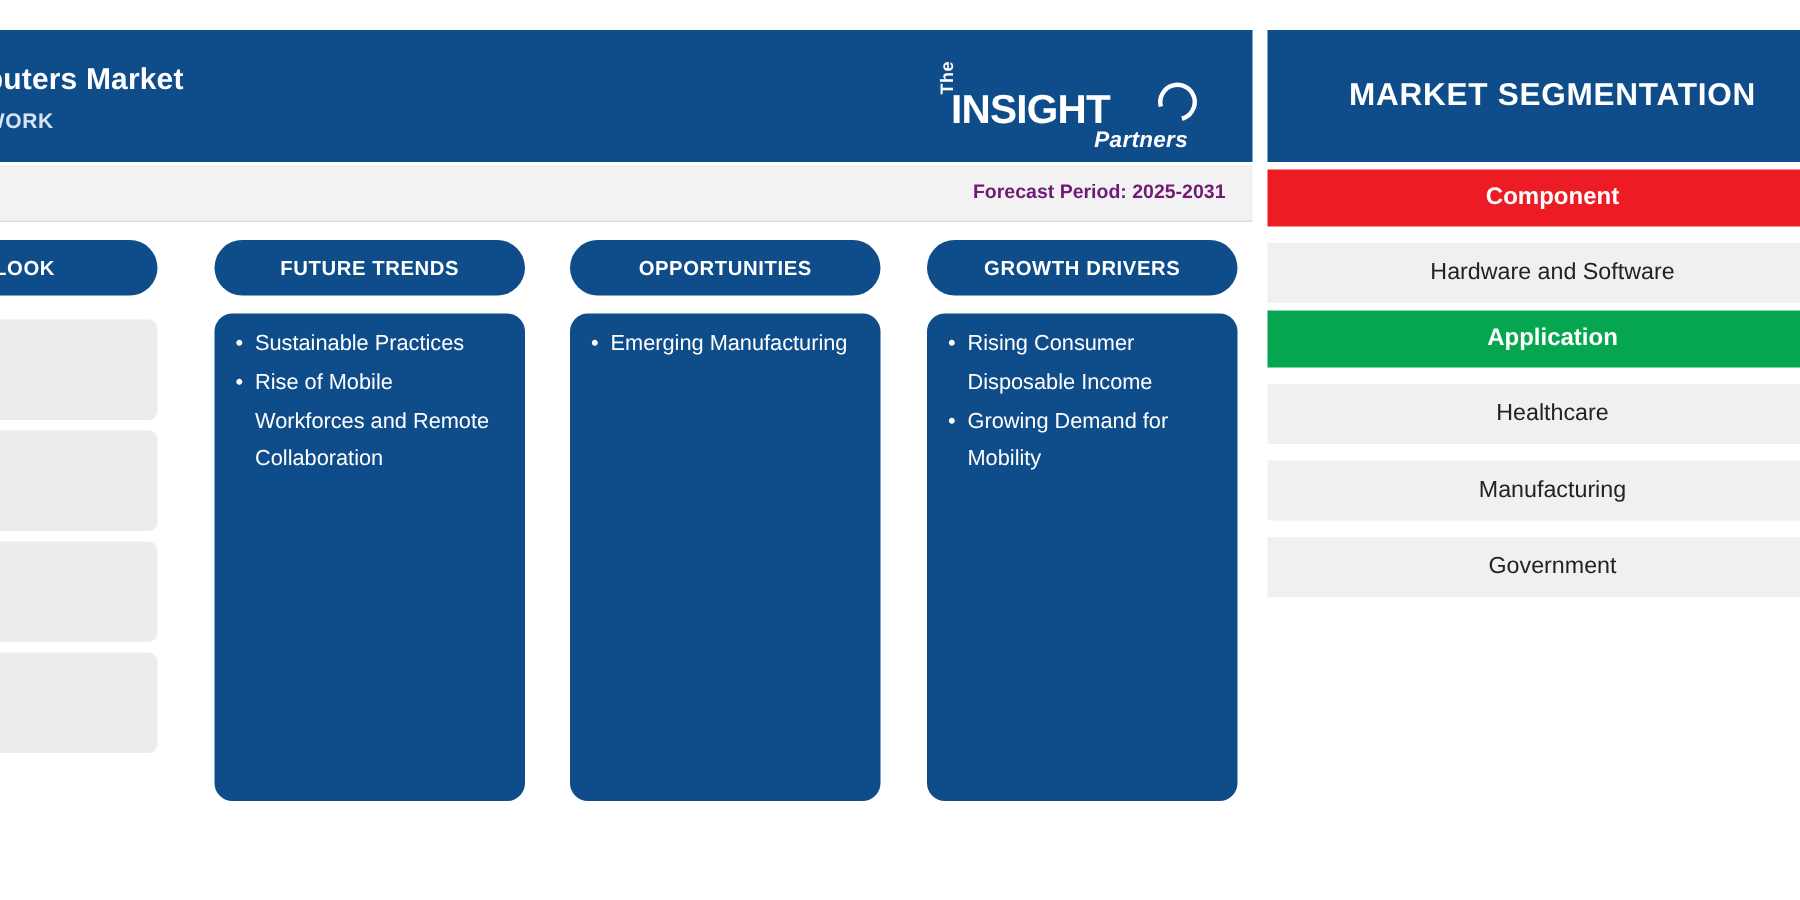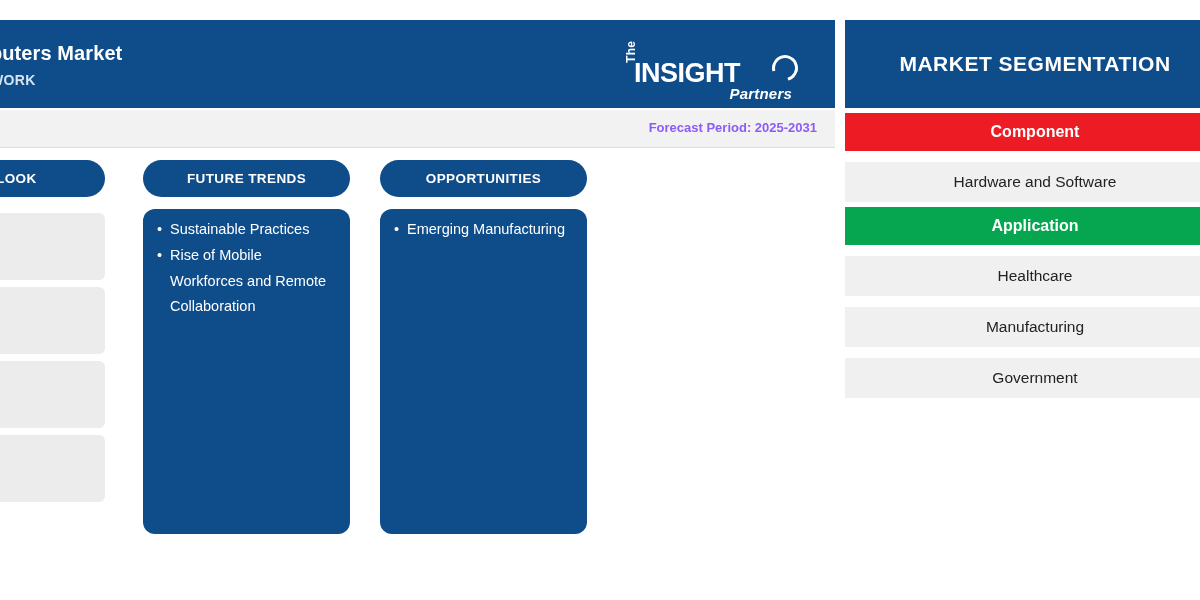--- a/index.html
+++ b/index.html
@@ -56,21 +56,21 @@
     transform:rotate(30deg);
   }
 
   
   .info-strip {
     position:absolute; left:0; top:90px; width:955px; height:38px;
     background:#f2f2f2; border-bottom:1px solid #dcdcdc;
   }
   .info-right {
     position:absolute; right:18px; top:10px;
-    font-size:13px; font-weight:bold; color:#8b5cf6; white-space:nowrap;
+    font-size:13px; font-weight:bold; color:#701a75; white-space:nowrap;
   }
 
   
   .columns { position:absolute; left:0; top:140px; width:955px; height:400px; }
 
   .col { position:absolute; top:0; width:207px; }
   .col-outlook { left:18px; }
   .col-1 { left:263px; }
   .col-2 { left:500px;border-radius:24px; }
   .col-3 { left:738px; }
@@ -192,20 +192,29 @@
 
       <div class="col col-2">
         <div class="pill">OPPORTUNITIES</div>
         <div class="body-card">
           <ul>
             <li>Emerging Manufacturing</li>
           </ul>
         </div>
       </div>
 
+      <div class="col col-3">
+        <div class="pill">GROWTH DRIVERS</div>
+        <div class="body-card">
+          <ul>
+            <li>Rising Consumer Disposable Income</li>
+            <li>Growing Demand for Mobility</li>
+          </ul>
+        </div>
+      </div>
 
     </div>
   </div>
 
   <div id="right-panel">
     <div class="seg-header">MARKET SEGMENTATION</div>
 
     <div class="seg-block">
       <div class="seg-title red">Component</div>
       <div class="seg-item">Hardware and Software</div>

